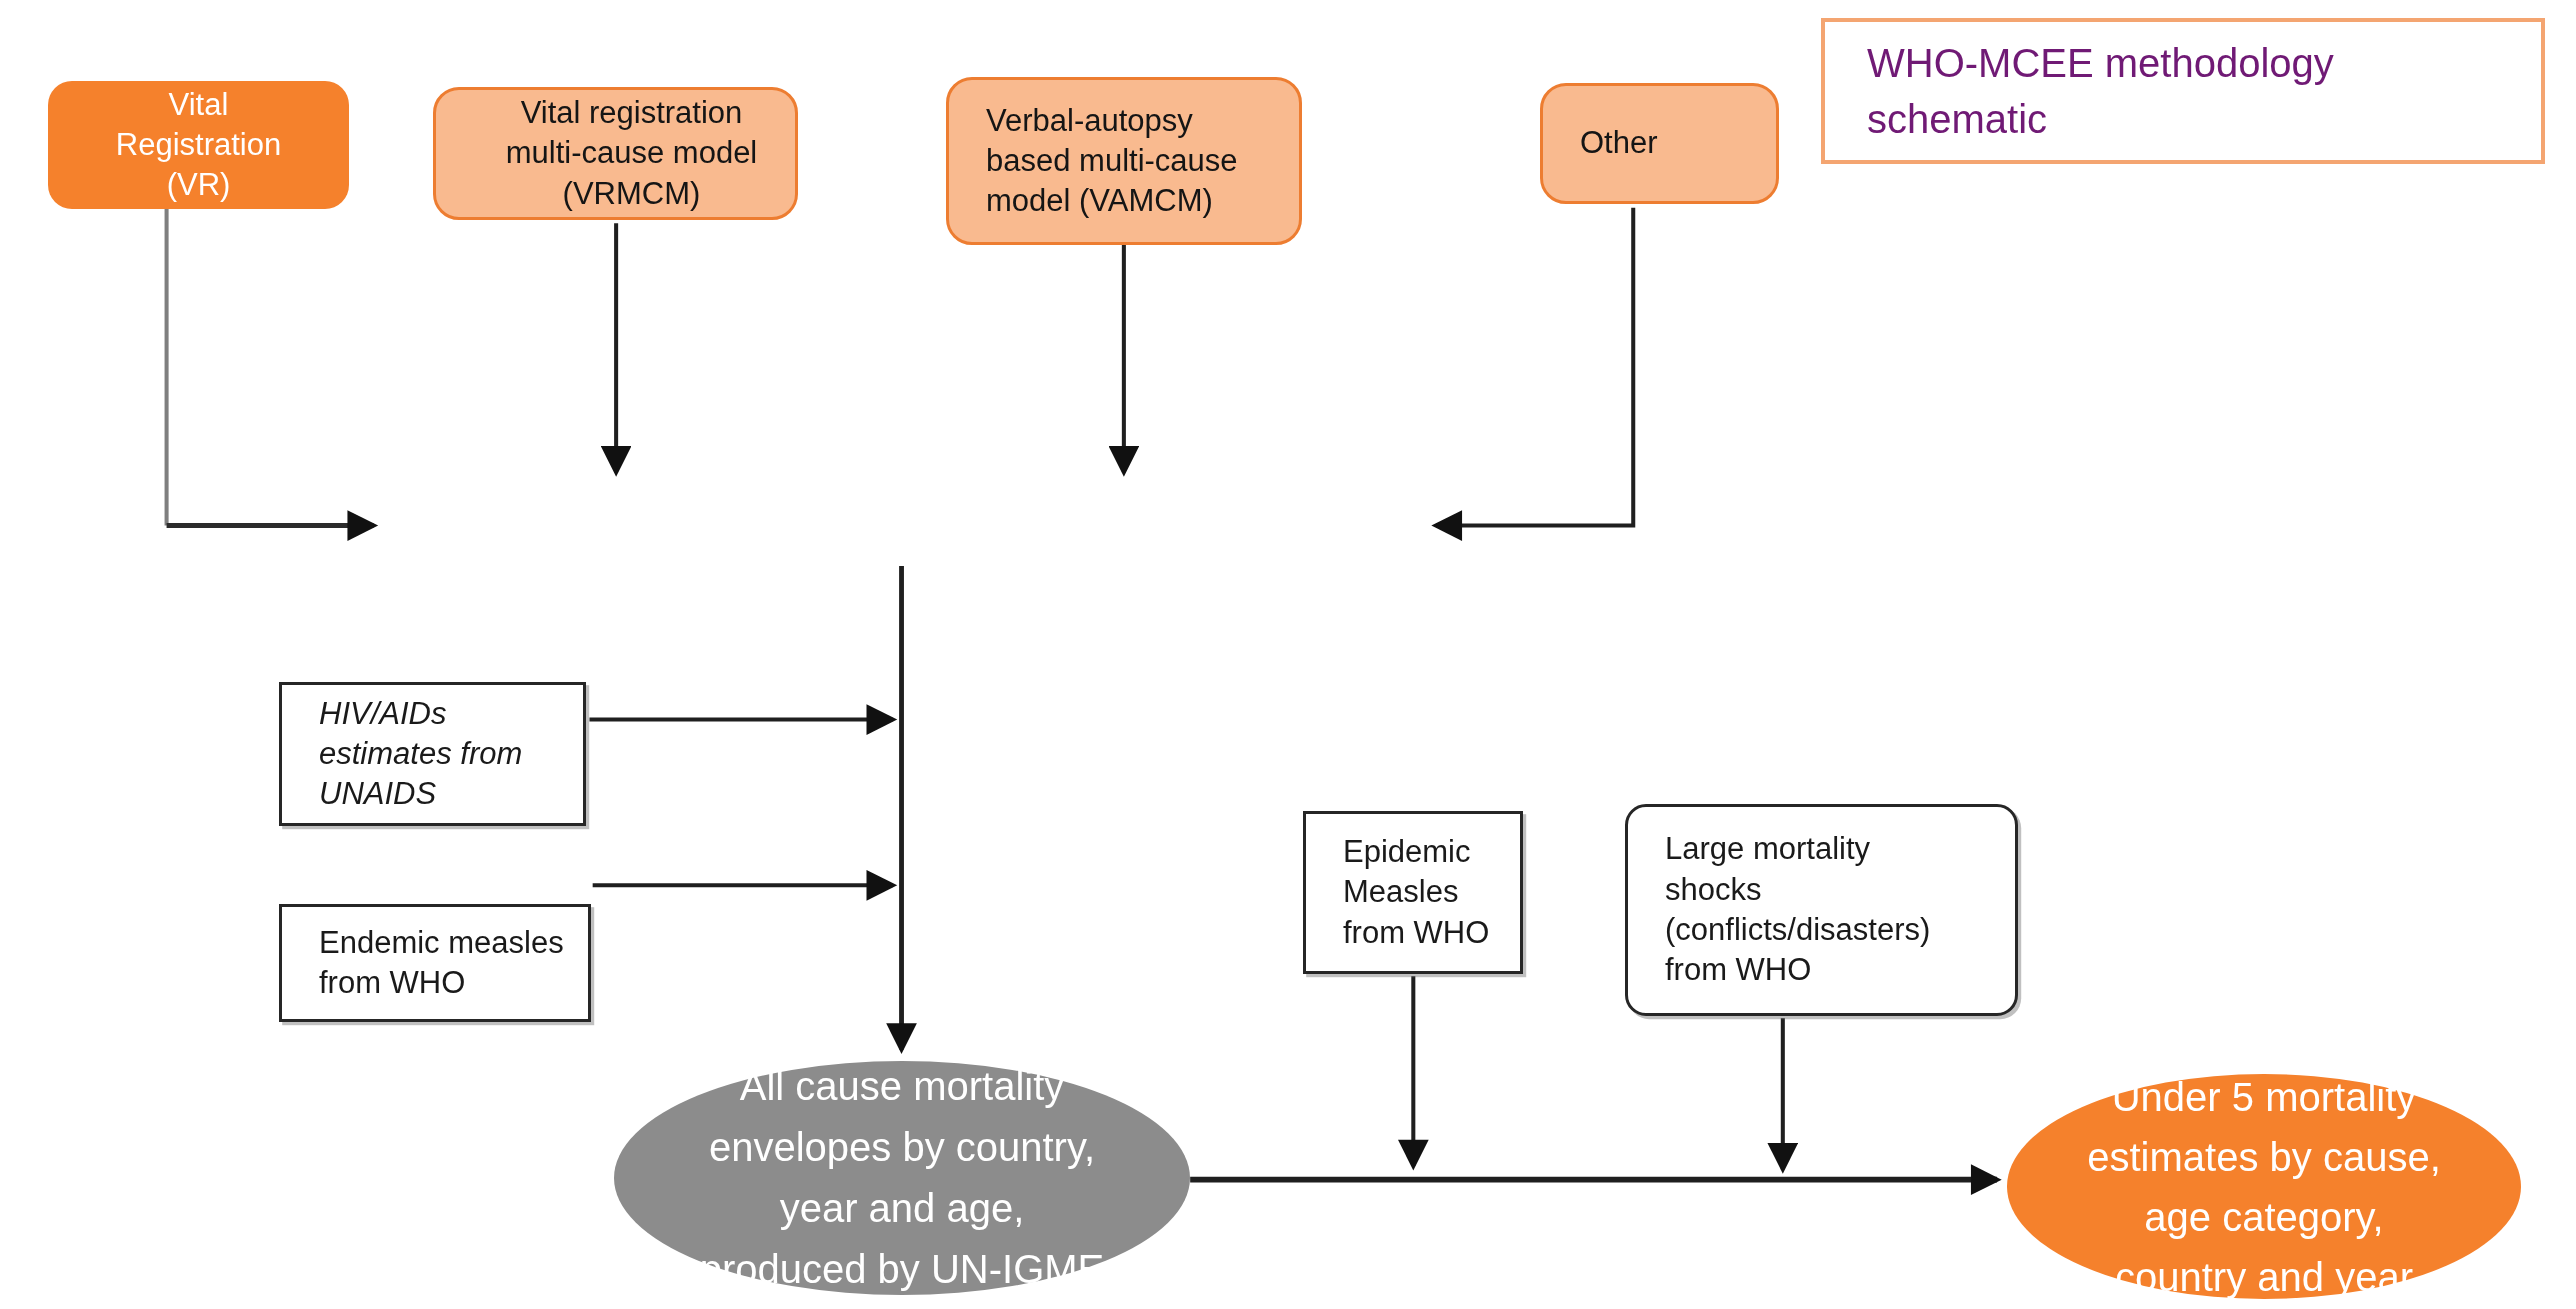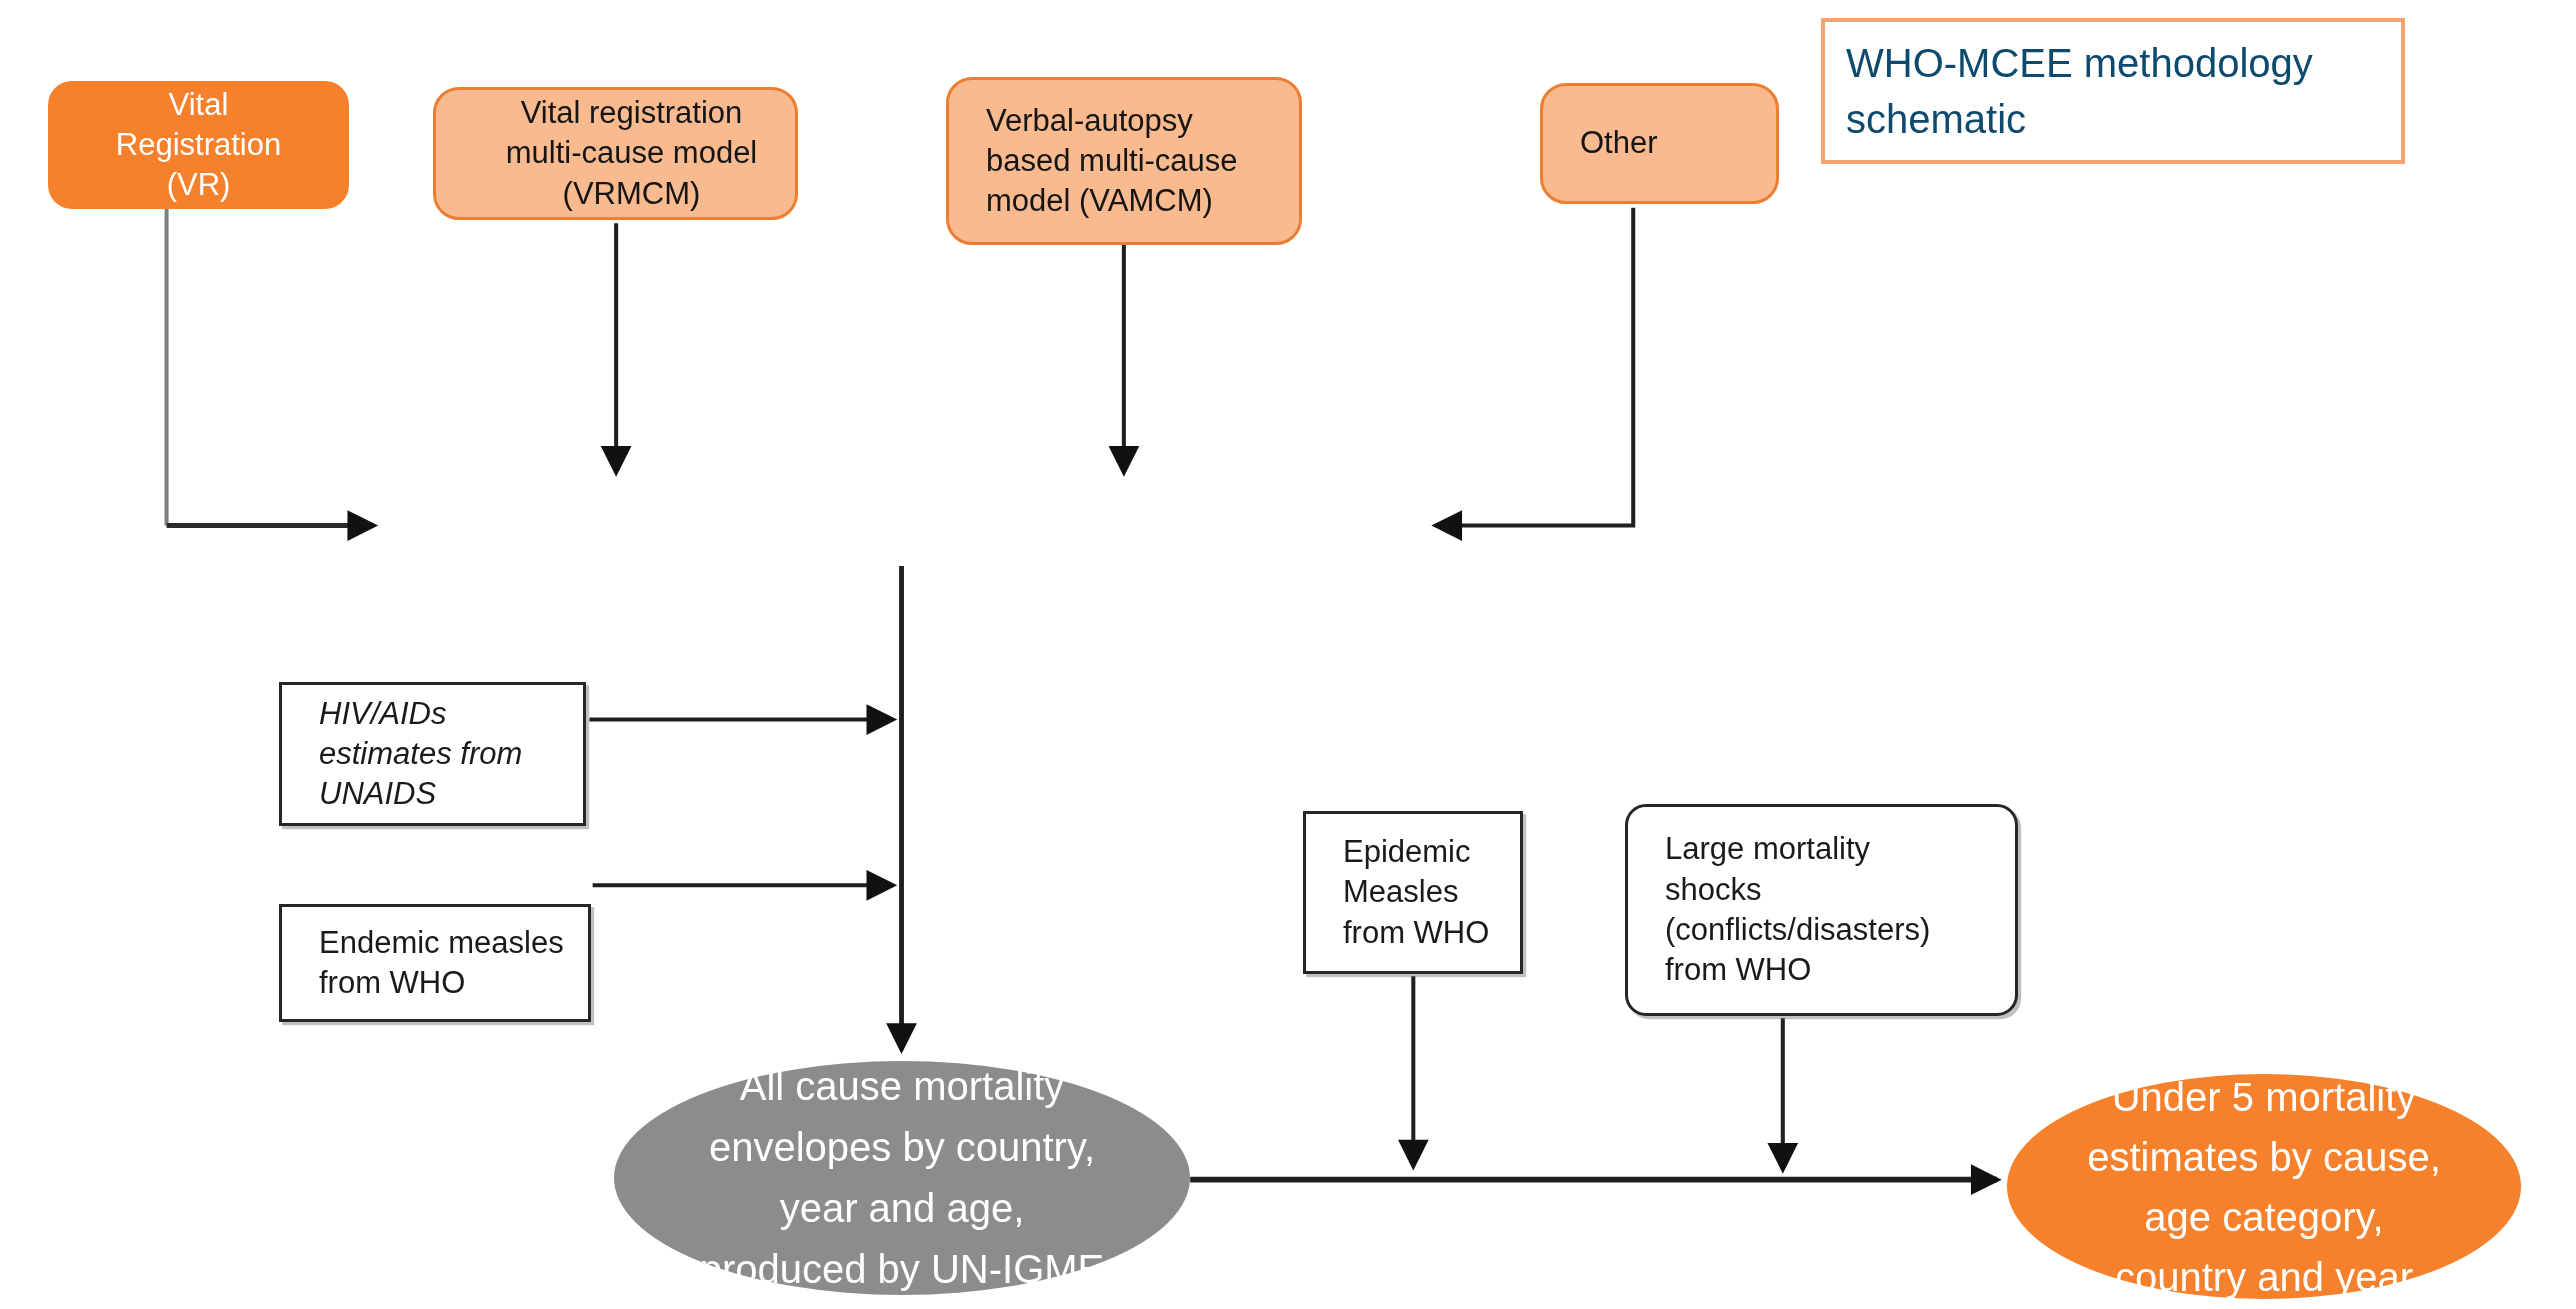--- a/index.html
+++ b/index.html
@@ -16,23 +16,23 @@
 
   .orange-solid { background:#F5812C; color:#ffffff; border-radius:24px;margin-left:32px; }
   .orange-light { background:#F9BA8F; border:3.2px solid #ED7D31; border-radius:26px; color:#151515; }
   .white-box { background:#ffffff; border:3.2px solid #262626; box-shadow:3.2px 3.2px 0 rgba(130,130,130,0.5); }
   .ellipse { border-radius:50%; color:#ffffff; }
 
   #vr       { left:16px;   top:81px;  width:301px;  height:128px; }
   #vrmcm    { left:433px;  top:87px;  width:365px;  height:133px;padding-left:32px; }
   #vamcm    { left:946px; top:77px;   width:356px;  height:168px; }
   #other    { left:1540px; top:83px;  width:239px;  height:121px; }
-  #title-box{ left:1821px; top:18px;   width:584px;  height:146px; background:#ffffff;
+  #title-box{ left:1821px; top:18px;   width:724px;  height:146px; background:#ffffff;
               border:4px solid #F4A571; font-size:40px; line-height:1.4;
-              padding:13px 21px; align-items:flex-start; color:#0c4a6e; white-space:pre-line; }
+              padding:13px 42px; align-items:flex-start; color:#701a75; white-space:pre-line; }
   #splits   { left:380px;  top:479px;  width:1048px; height:86px; border-width:2.4px; font-size:32px; }
   #hiv      { left:279px;  top:682px;  width:307px;  height:144px;font-style:italic; }
   #endemic  { left:279px;  top:904px; width:312px;  height:118px; }
   #epidemic { left:1303px; top:811px; width:220px;  height:163px; }
   #shocks   { left:1625px; top:804px;  width:393px;  height:212px;border-radius:21px; }
   #envelopes{ left:614px;  top:1061px; width:576px;  height:234px; background:#8C8C8C;
               font-size:40px; line-height:1.52; }
   #under5   { left:2007px; top:1074px; width:514px;  height:225px; background:#F5812C;
               font-size:40px; line-height:1.5; }
 

